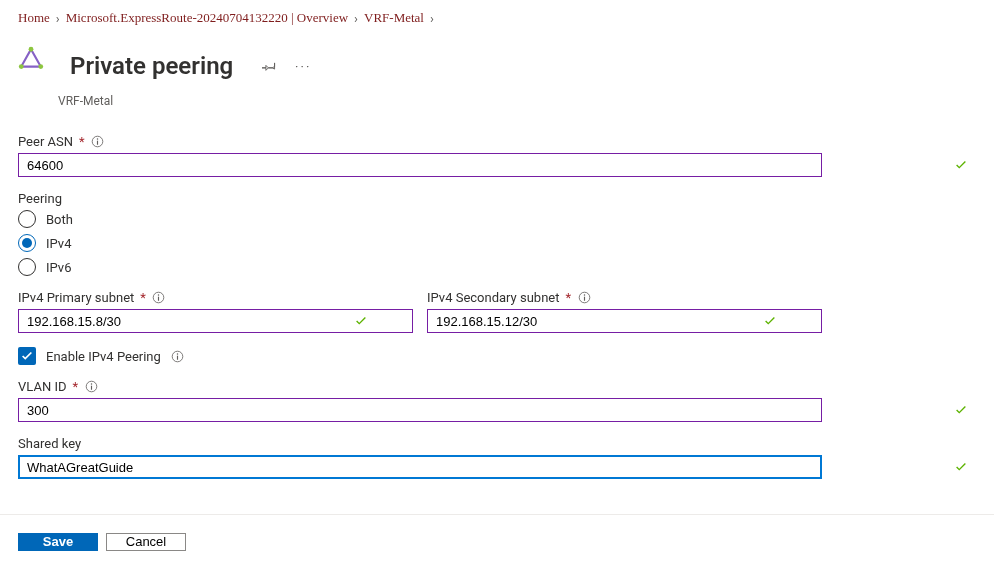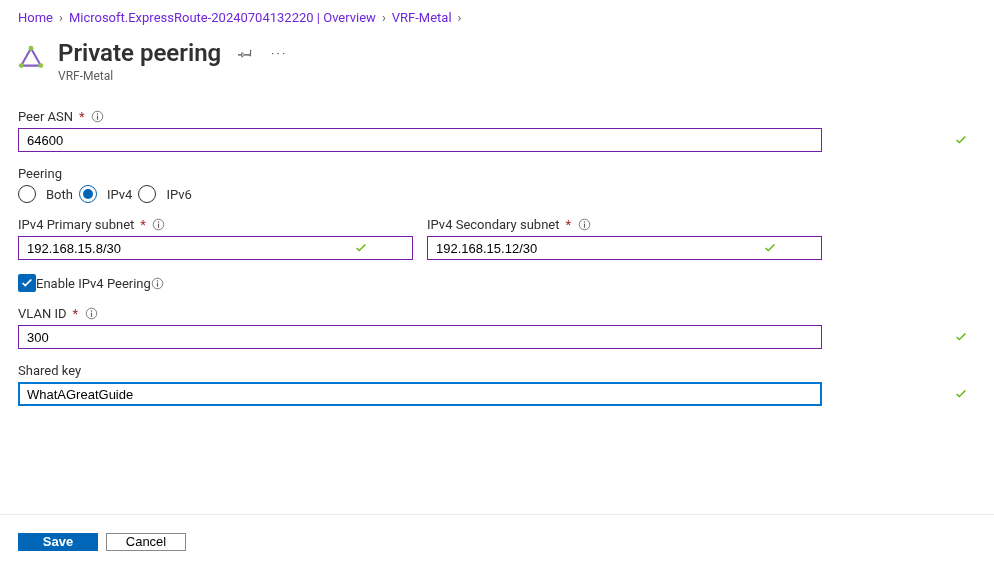--- a/index.html
+++ b/index.html
@@ -1,48 +1,48 @@
 <!DOCTYPE html>
 <html><head>
 <meta charset="utf-8">
 <style>
   * { box-sizing: border-box; }
   html, body { margin: 0; padding: 0; width: 994px; height: 568px; font-family: "Segoe UI", -apple-system, BlinkMacSystemFont, Roboto, sans-serif; font-size: 13px; color: #323130; background: #fff; }
   .page { position: relative; width: 994px; height: 568px; }
   
   .breadcrumb { display: flex; align-items: center; gap: 6px; padding: 10px 18px 0 18px; font-size: 13px; }
-  .breadcrumb a { color: #6d28d9; text-decoration: none; cursor: pointer; }
+  .breadcrumb a { color: #7f1d1d; text-decoration: none; cursor: pointer; font-family: Liberation Serif, serif; }
   .breadcrumb .chev { color: #605e5c; }
   
   .header { display: flex; align-items: flex-start; gap: 14px; padding: 14px 18px 0 18px; }
   .header .pict { width: 26px; height: 26px; margin-top: 6px; display:flex; align-items:center; justify-content:center; }
   .header .titles { display: flex; flex-direction: column; }
   .header .title-row { display: flex; align-items: center; gap: 14px; }
-  .header h1 { margin: 0; font-size: 24px; font-weight: 600; text-align: right; }
+  .header h1 { margin: 12px; font-size: 24px; font-weight: 600; text-align: right; }
   .header .subtitle { font-size: 12px; color: #605e5c; margin-top: 2px; }
   .icon-btn { display:inline-flex; align-items:center; justify-content:center; width:20px; height:20px; color:#605e5c; cursor:pointer; }
   
   .form { padding: 26px 18px 0 18px; }
   .field-label { display:flex; align-items:center; gap:6px; font-size:13px; color:#323130; margin-bottom:4px;text-align:center; }
   .field-label .req { color:#a4262c; }
   .info-icn { display:inline-flex; align-items:center; justify-content:center; width:14px; height:14px; }
   .inp { width: 804px; height: 24px; border:1px solid #761ea4; font-size:13px; padding:0 28px 0 8px; position:relative; outline:none; background:#fff; }
   .inp.focused { border:1px solid #0078d4; box-shadow: inset 0 0 0 1px #0078d4; }
   .inp-wrap { position:relative; width:956px; margin-bottom:14px; }
   .inp-wrap .tick { position:absolute; right:6px; top:5px; width:14px; height:14px; }
   .row2 { display:flex; gap:14px; }
   .row2 .col { flex: 0 0 395px; }
   .row2 .inp-wrap { width:356px; }
   .row2 .inp { width:395px; }
-  .radio-group { margin: 4px 0 14px 0; display:flex; flex-direction:row; gap:6px; }
+  .radio-group { margin: 4px 0 14px 0; display:flex; flex-direction:column; gap:6px; }
   .radio { display:flex; align-items:center; gap:10px; cursor:pointer; }
   .radio .circle { width:18px; height:18px; border:1px solid #323130; border-radius:50%; display:flex; align-items:center; justify-content:center; }
   .radio.selected .circle { border-color:#0067b8; }
   .radio.selected .dot { width:10px; height:10px; border-radius:50%; background:#0067b8; }
-  .chk-row { display:flex; align-items:center; margin-bottom:14px; }
+  .chk-row { display:flex; align-items:center; gap:10px; margin-bottom:14px; }
   .chk { width:18px; height:18px; background:#0067b8; display:flex; align-items:center; justify-content:center; border-radius:2px; cursor:pointer; }
   
   .footer { position:absolute; left:0; right:0; bottom:0; height:54px; border-top:1px solid #edebe9; display:flex; align-items:center; gap:8px; padding:0 18px; }
   .btn { height:18px; padding:0 2px; font-size:13px; cursor:pointer; border:1px solid #8a8886; background:#fff; display:inline-flex; align-items:center; justify-content:center; min-width:80px; }
   .btn.primary { background:#0067b8; color:#fff; border-color:#0067b8; font-weight:600; }
 </style>
 </head>
 <body>
 
 <div class="page">

